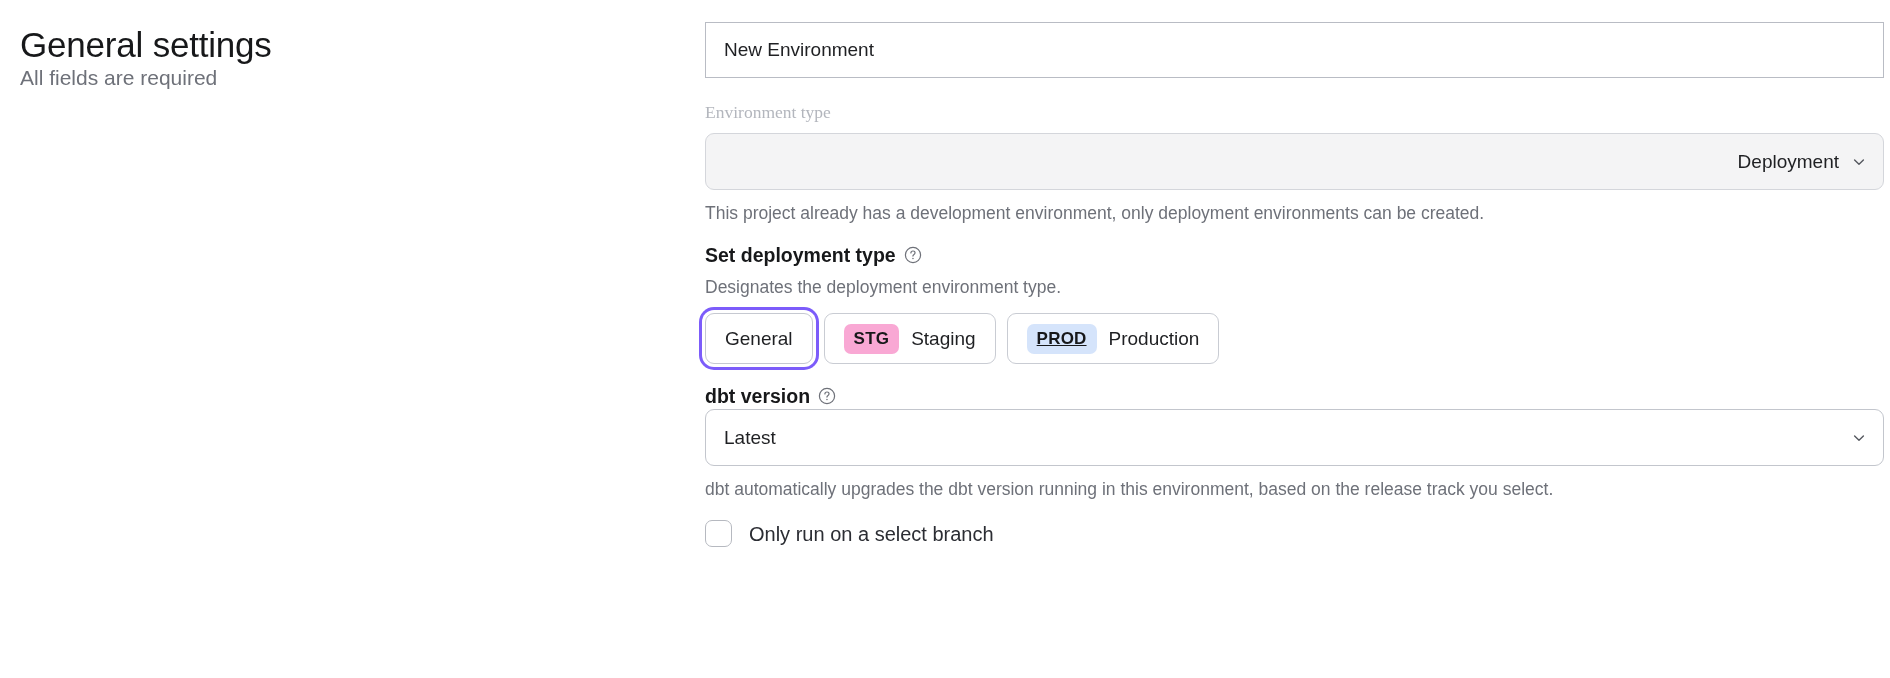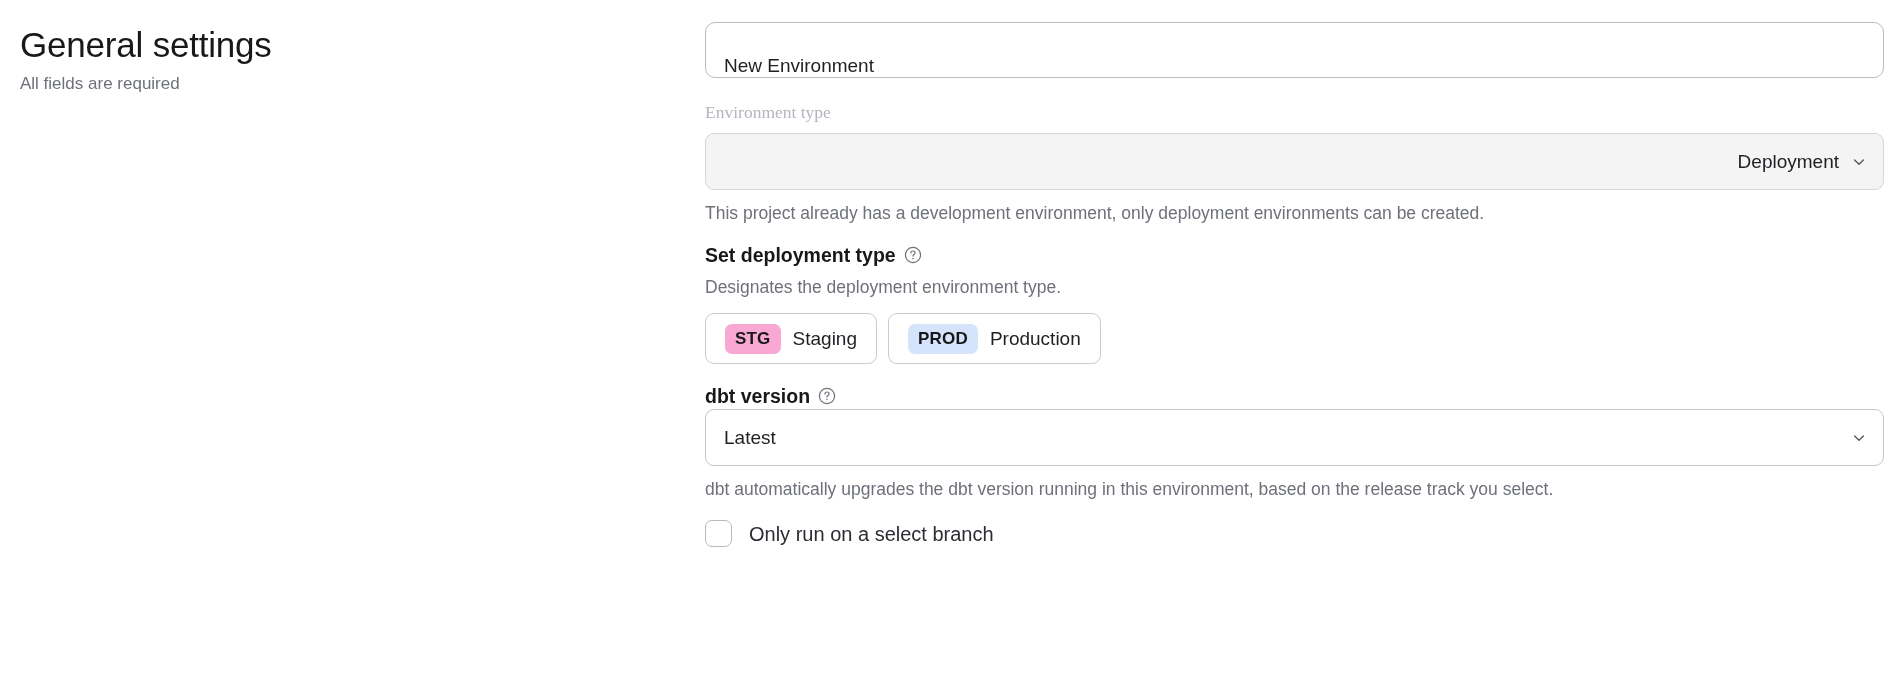--- a/index.html
+++ b/index.html
@@ -35,24 +35,24 @@
   }
   .page-title {
     font-size: 35px;
     line-height: 42px;
     font-weight: 400;
     color: #17181a;
     letter-spacing: -0.2px;
     margin: 0;
   }
   .page-subtitle {
-    font-size: 17px;
+    font-size: 21px;
     line-height: 24px;
     color: #6e7179;
-    margin-top: 6px;
+    margin-top: 0;
   }
 
   
   .right-col {
     flex: 1 1 auto;
     max-width: 1182px;
     padding-top: 4px;
   }
 
   .field-label {
@@ -64,24 +64,24 @@
   .field-label.disabled {
     color: #b3b6bd;
     font-family: Liberation Serif, serif;
   }
 
   .text-input {
     box-sizing: border-box;
     width: 1179px;
     height: 56px;
     border: 1px solid #b9bcc4;
-    border-radius: 10px;
-    background: #ffffff;
-    display: flex;
-    align-items: flex-end;
+    border-radius: 0;
+    background: #ffffff;
+    display: flex;
+    align-items: center;
     padding: 0 18px;
     font-size: 19px;
     color: #1f2023;
   }
 
   .select-box {
     box-sizing: border-box;
     position: relative;
     width: 1179px;
     height: 57px;
@@ -176,21 +176,21 @@
     justify-content: center;
     height: 30px;
     padding: 0 10px;
     border-radius: 7px;
     font-size: 17px;
     font-weight: 700;
     letter-spacing: 0.2px;
     color: #17181a;
   }
   .badge-stg { background: #f9a8d4; }
-  .badge-prod { background: #d5e4fb; }
+  .badge-prod { background: #d5e4fb; text-decoration: underline; }
 
   
   .check-row {
     display: flex;
     align-items: center;
     gap: 17px;
   }
   .checkbox {
     box-sizing: border-box;
     width: 27px;
@@ -253,20 +253,23 @@
             <circle cx="9" cy="9" r="7.6" stroke="#6e7179" stroke-width="1.2"></circle>
             <path d="M6.9 6.9c0-1.1.96-1.9 2.1-1.9s2.05.8 2.05 1.85c0 .95-.62 1.38-1.3 1.85-.55.38-.8.72-.8 1.35" stroke="#6e7179" stroke-width="1.2" stroke-linecap="round" stroke-linejoin="round"></path>
             <circle cx="8.95" cy="12.5" r="0.78" fill="#6e7179"></circle>
           </svg>
         </span>
       </div>
       <div class="help-text mt-7">Designates the deployment environment type.</div>
 
       <div class="seg-row mt-14">
 
+        <div class="seg-btn focused">
+          <span class="seg-label">General</span>
+        </div>
 
         <div class="seg-btn">
           <span class="badge badge-stg">STG</span>
           <span class="seg-label">Staging</span>
         </div>
 
         <div class="seg-btn">
           <span class="badge badge-prod">PROD</span>
           <span class="seg-label">Production</span>
         </div>

